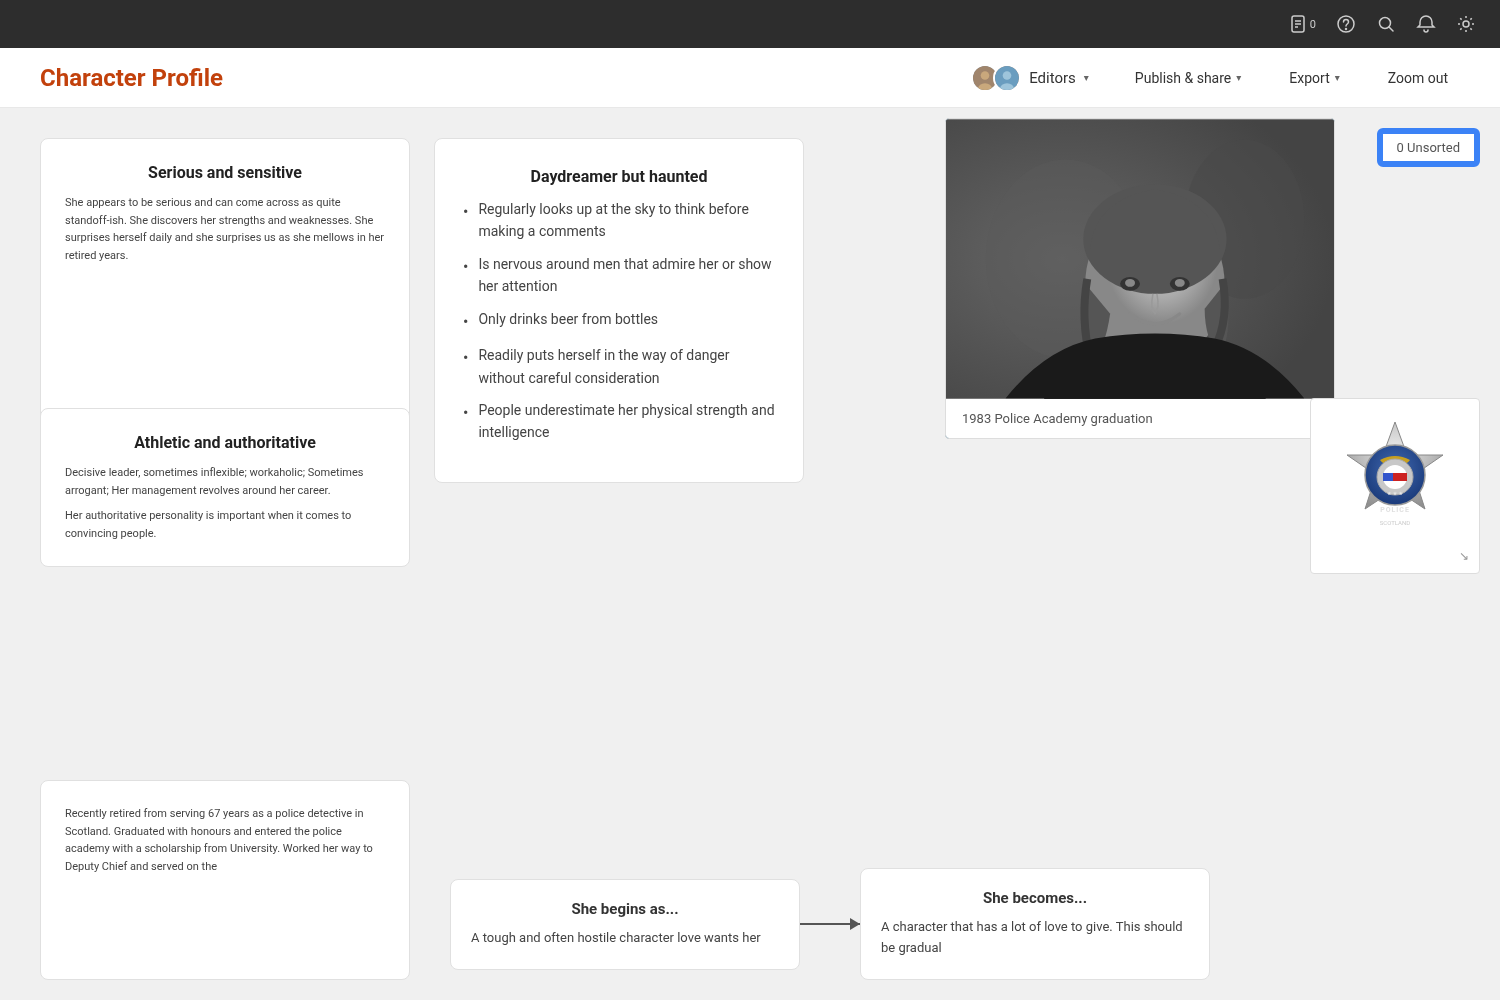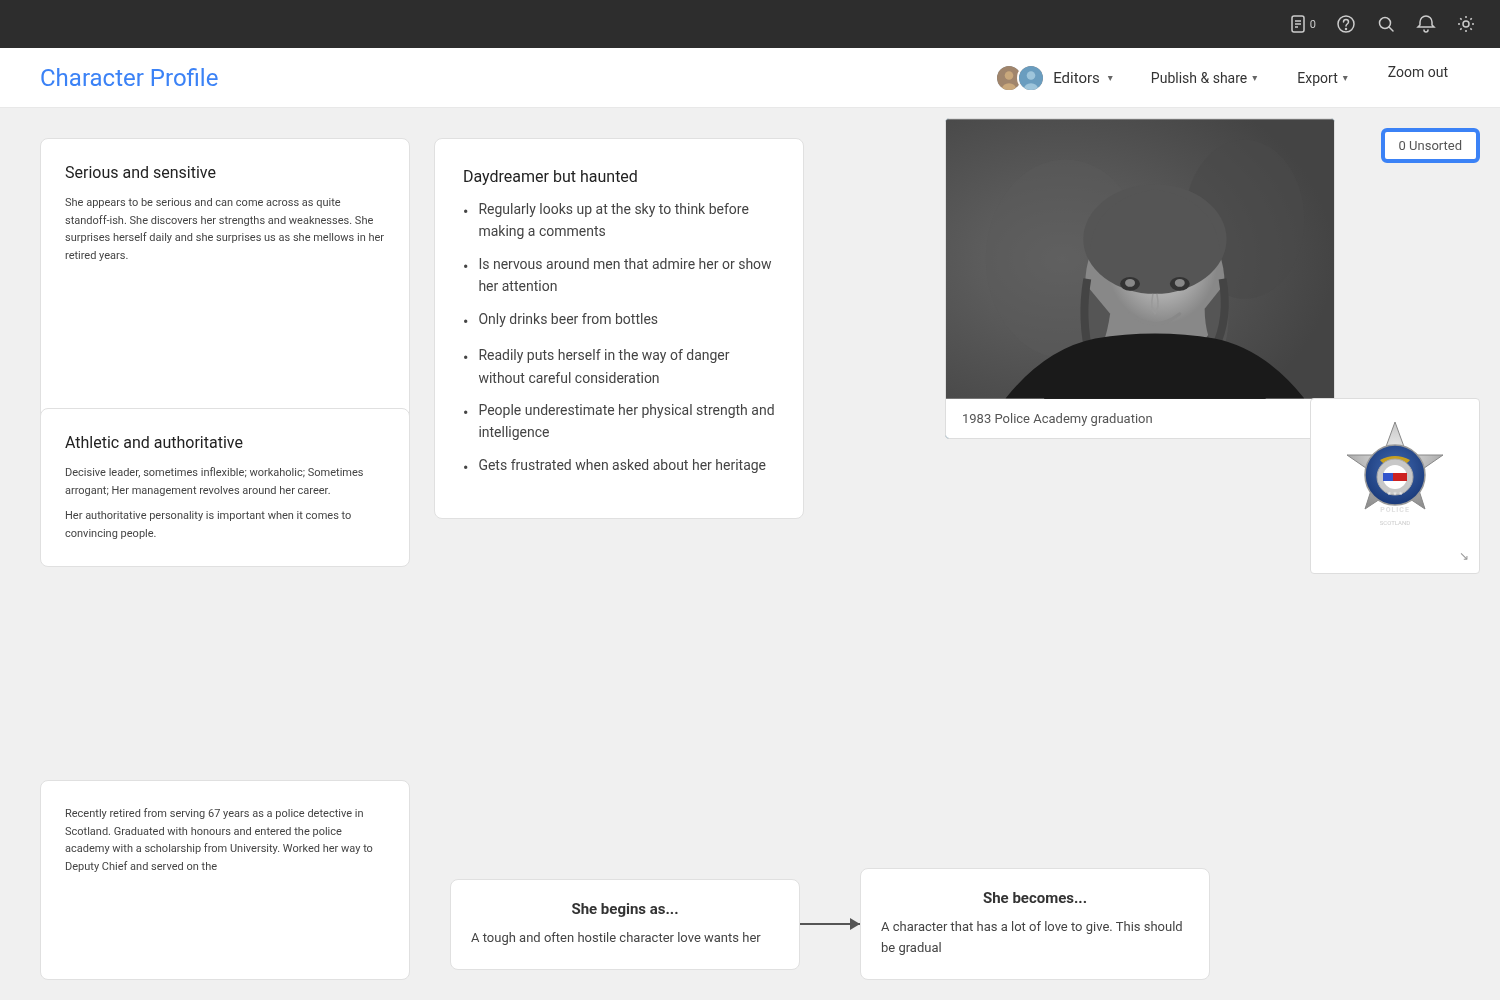--- a/index.html
+++ b/index.html
@@ -35,26 +35,27 @@
       background: #fff;
       height: 60px;
       display: flex;
       align-items: center;
       justify-content: space-between;
       padding: 0 40px 0 40px;
       border-bottom: 1px solid #e8e8e8;
     }
     .header-title {
       font-size: 24px;
-      font-weight: 400;
-      color: #3b82f6;
+      font-weight: 700;
+      color: #c2410c;
     }
     .header-right {
       display: flex;
-      gap: 16px;
+      align-items: center;
+      gap: 24px;
     }
     .editors-btn {
       display: flex;
       align-items: center;
       gap: 8px;
       font-size: 15px;
       color: #333;
       cursor: pointer;
       padding: 6px 10px;
       border-radius: 6px;
@@ -96,43 +97,44 @@
       height: 892px;
       overflow: hidden;
       position: relative;
       padding: 20px 40px;
     }
     .unsorted-badge {
       position: absolute;
       top: 20px;
       right: 20px;
       background: #fff;
-      border: 4px solid #3b82f6;
+      border: 6px solid #3b82f6;
       border-radius: 6px;
       padding: 6px 14px;
       font-size: 13px;
       color: #555;
     }
     .content-grid {
       display: grid;
       grid-template-columns: 370px 370px 400px;
       gap: 24px;
       margin-top: 10px;
     }
     .card {
       background: #fff;
       border-radius: 8px;
       border: 1px solid #e0e0e0;
       padding: 24px;
     }
     .card-title {
       font-size: 16px;
-      font-weight: 400;
+      font-weight: 700;
       color: #222;
       margin-bottom: 12px;
+      text-align: center;
     }
     .card-text {
       font-size: 11px;
       color: #444;
       line-height: 1.6;
     }
     .card-text + .card-text {
       margin-top: 8px;
     }
     .bullet-list {
@@ -339,21 +341,20 @@
     </div>
 
     <div class="card" style="padding: 28px;">
       <div class="card-title">Daydreamer but haunted</div>
       <ul class="bullet-list">
       <li>Regularly looks up at the sky to think before making a comments</li>
           <li>Is nervous around men that admire her or show her attention</li>
           <li>Only drinks beer from bottles</li>
           <li>Readily puts herself in the way of danger without careful consideration</li>
           <li>People underestimate her physical strength and intelligence</li>
-          <li>Gets frustrated when asked about her heritage</li>
         </ul>
     </div>
 
     <div style="position: relative; height: 320px;">
     </div>
 
   </div>
 
   <div style="position: absolute; top: 300px; left: 40px; width: 370px; border-radius: 23px;">
     <div class="card">

